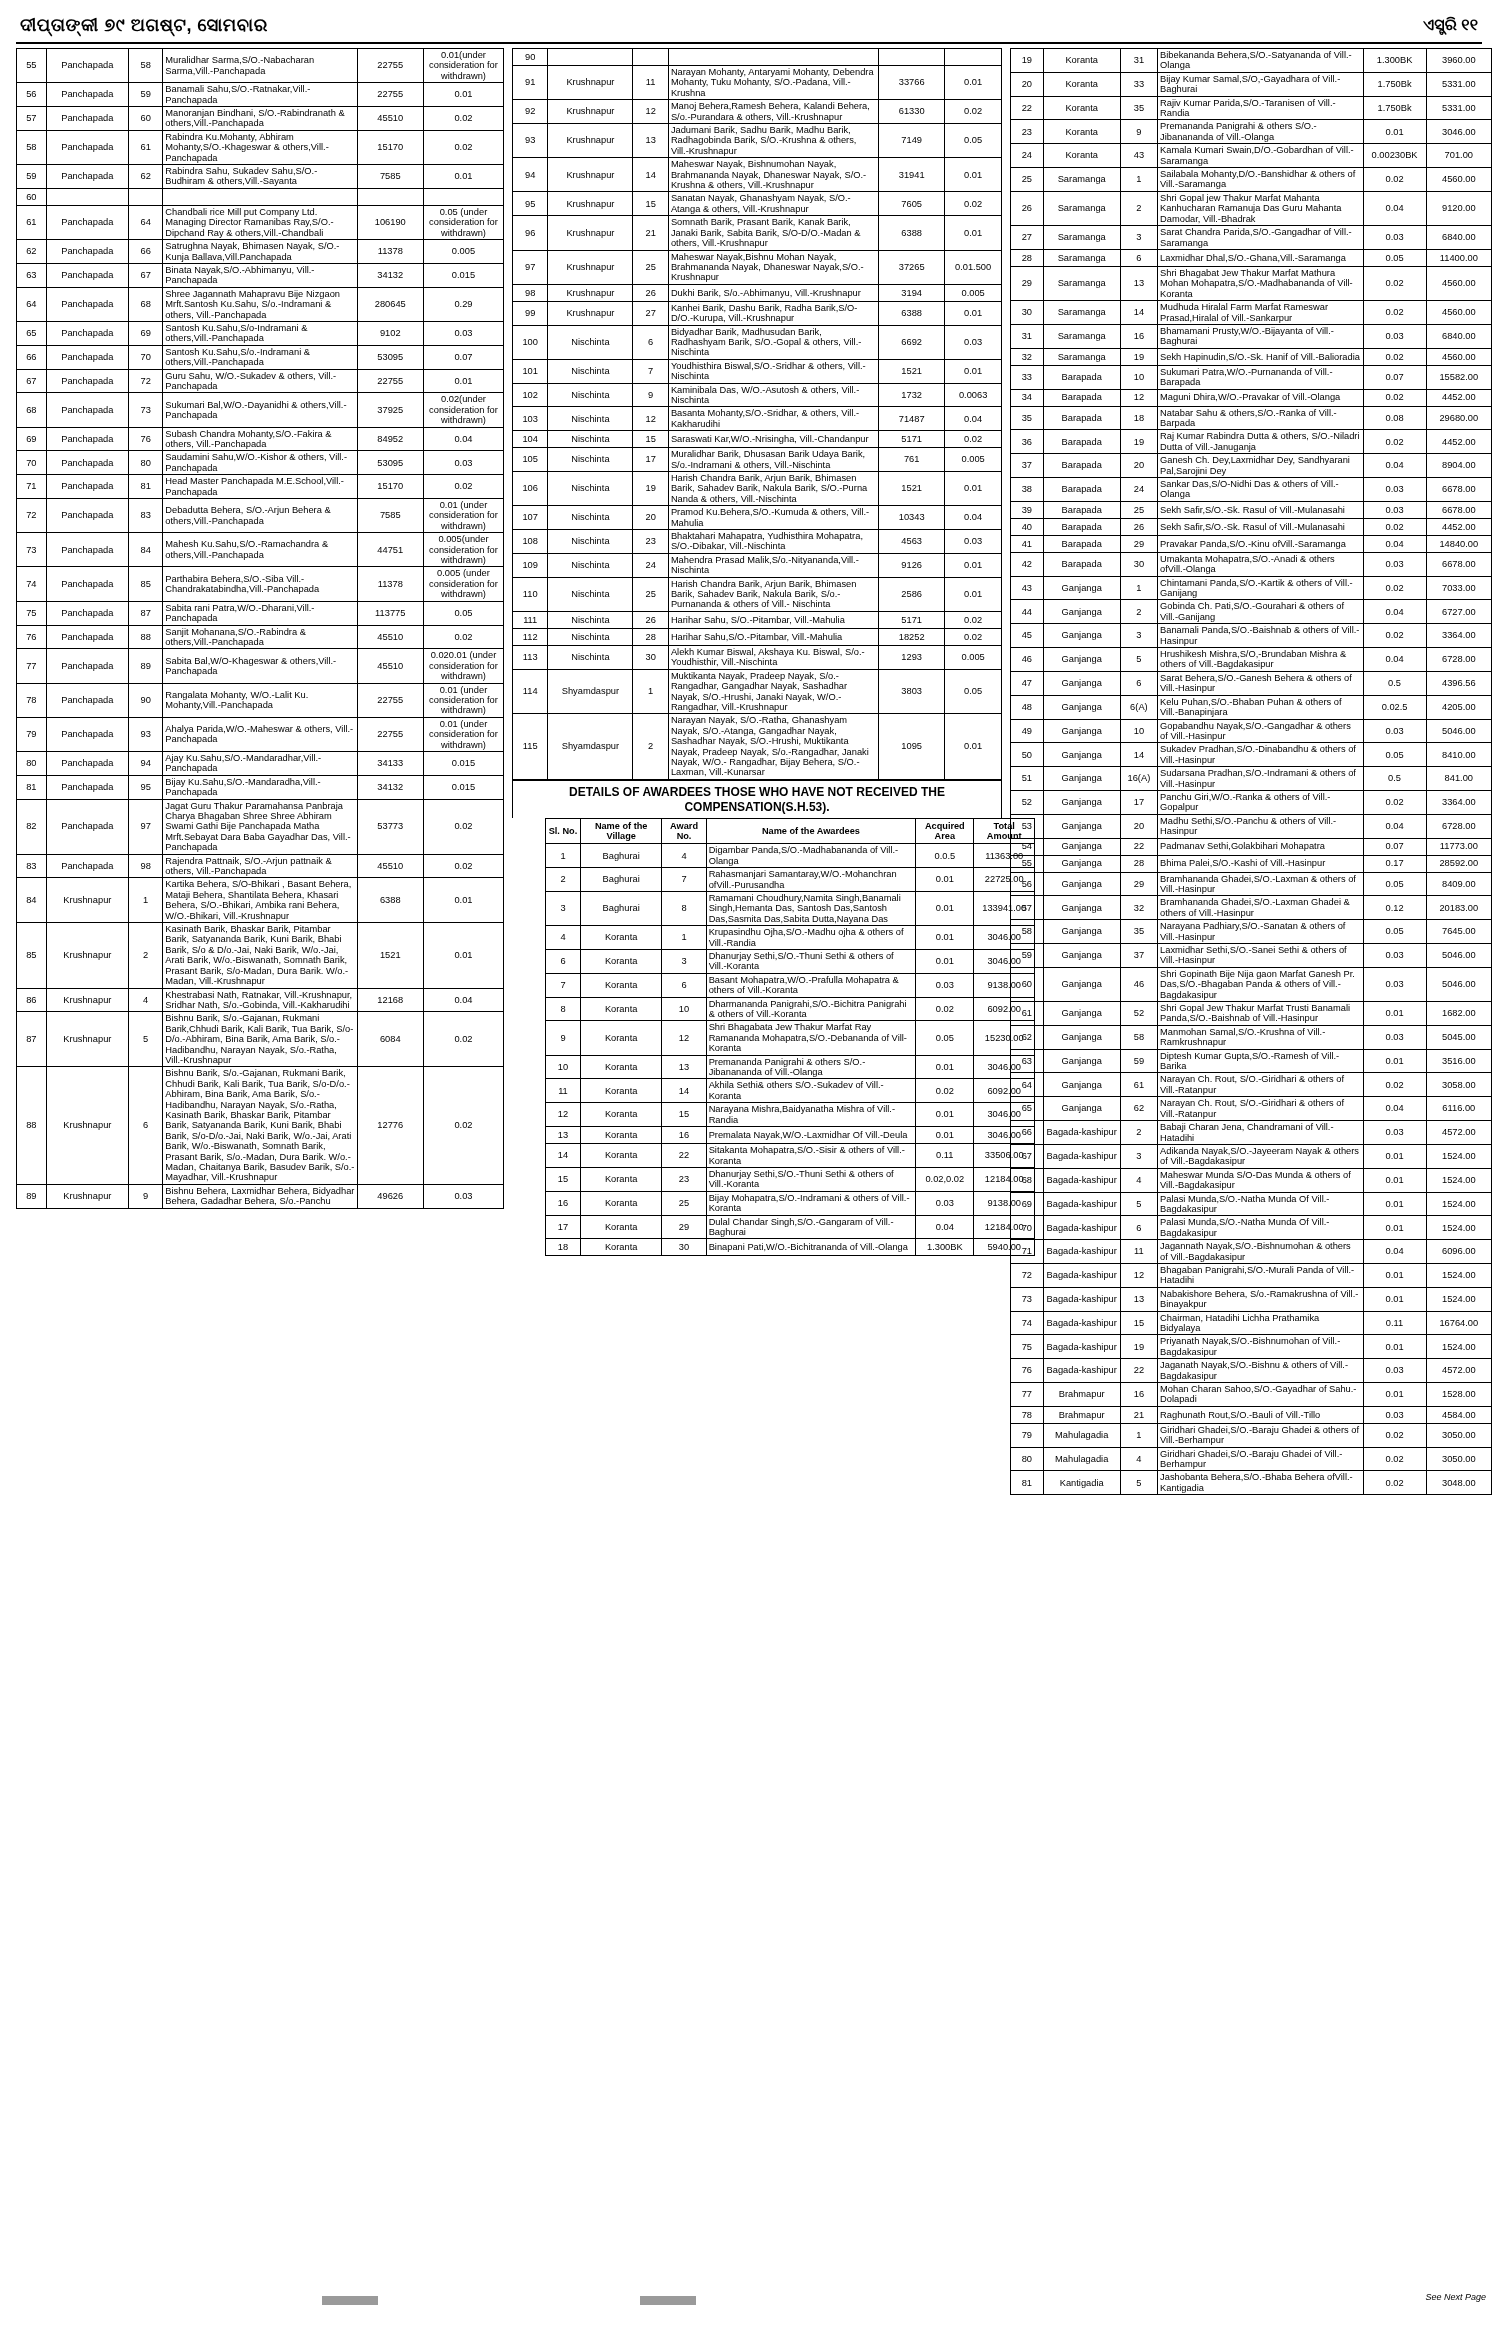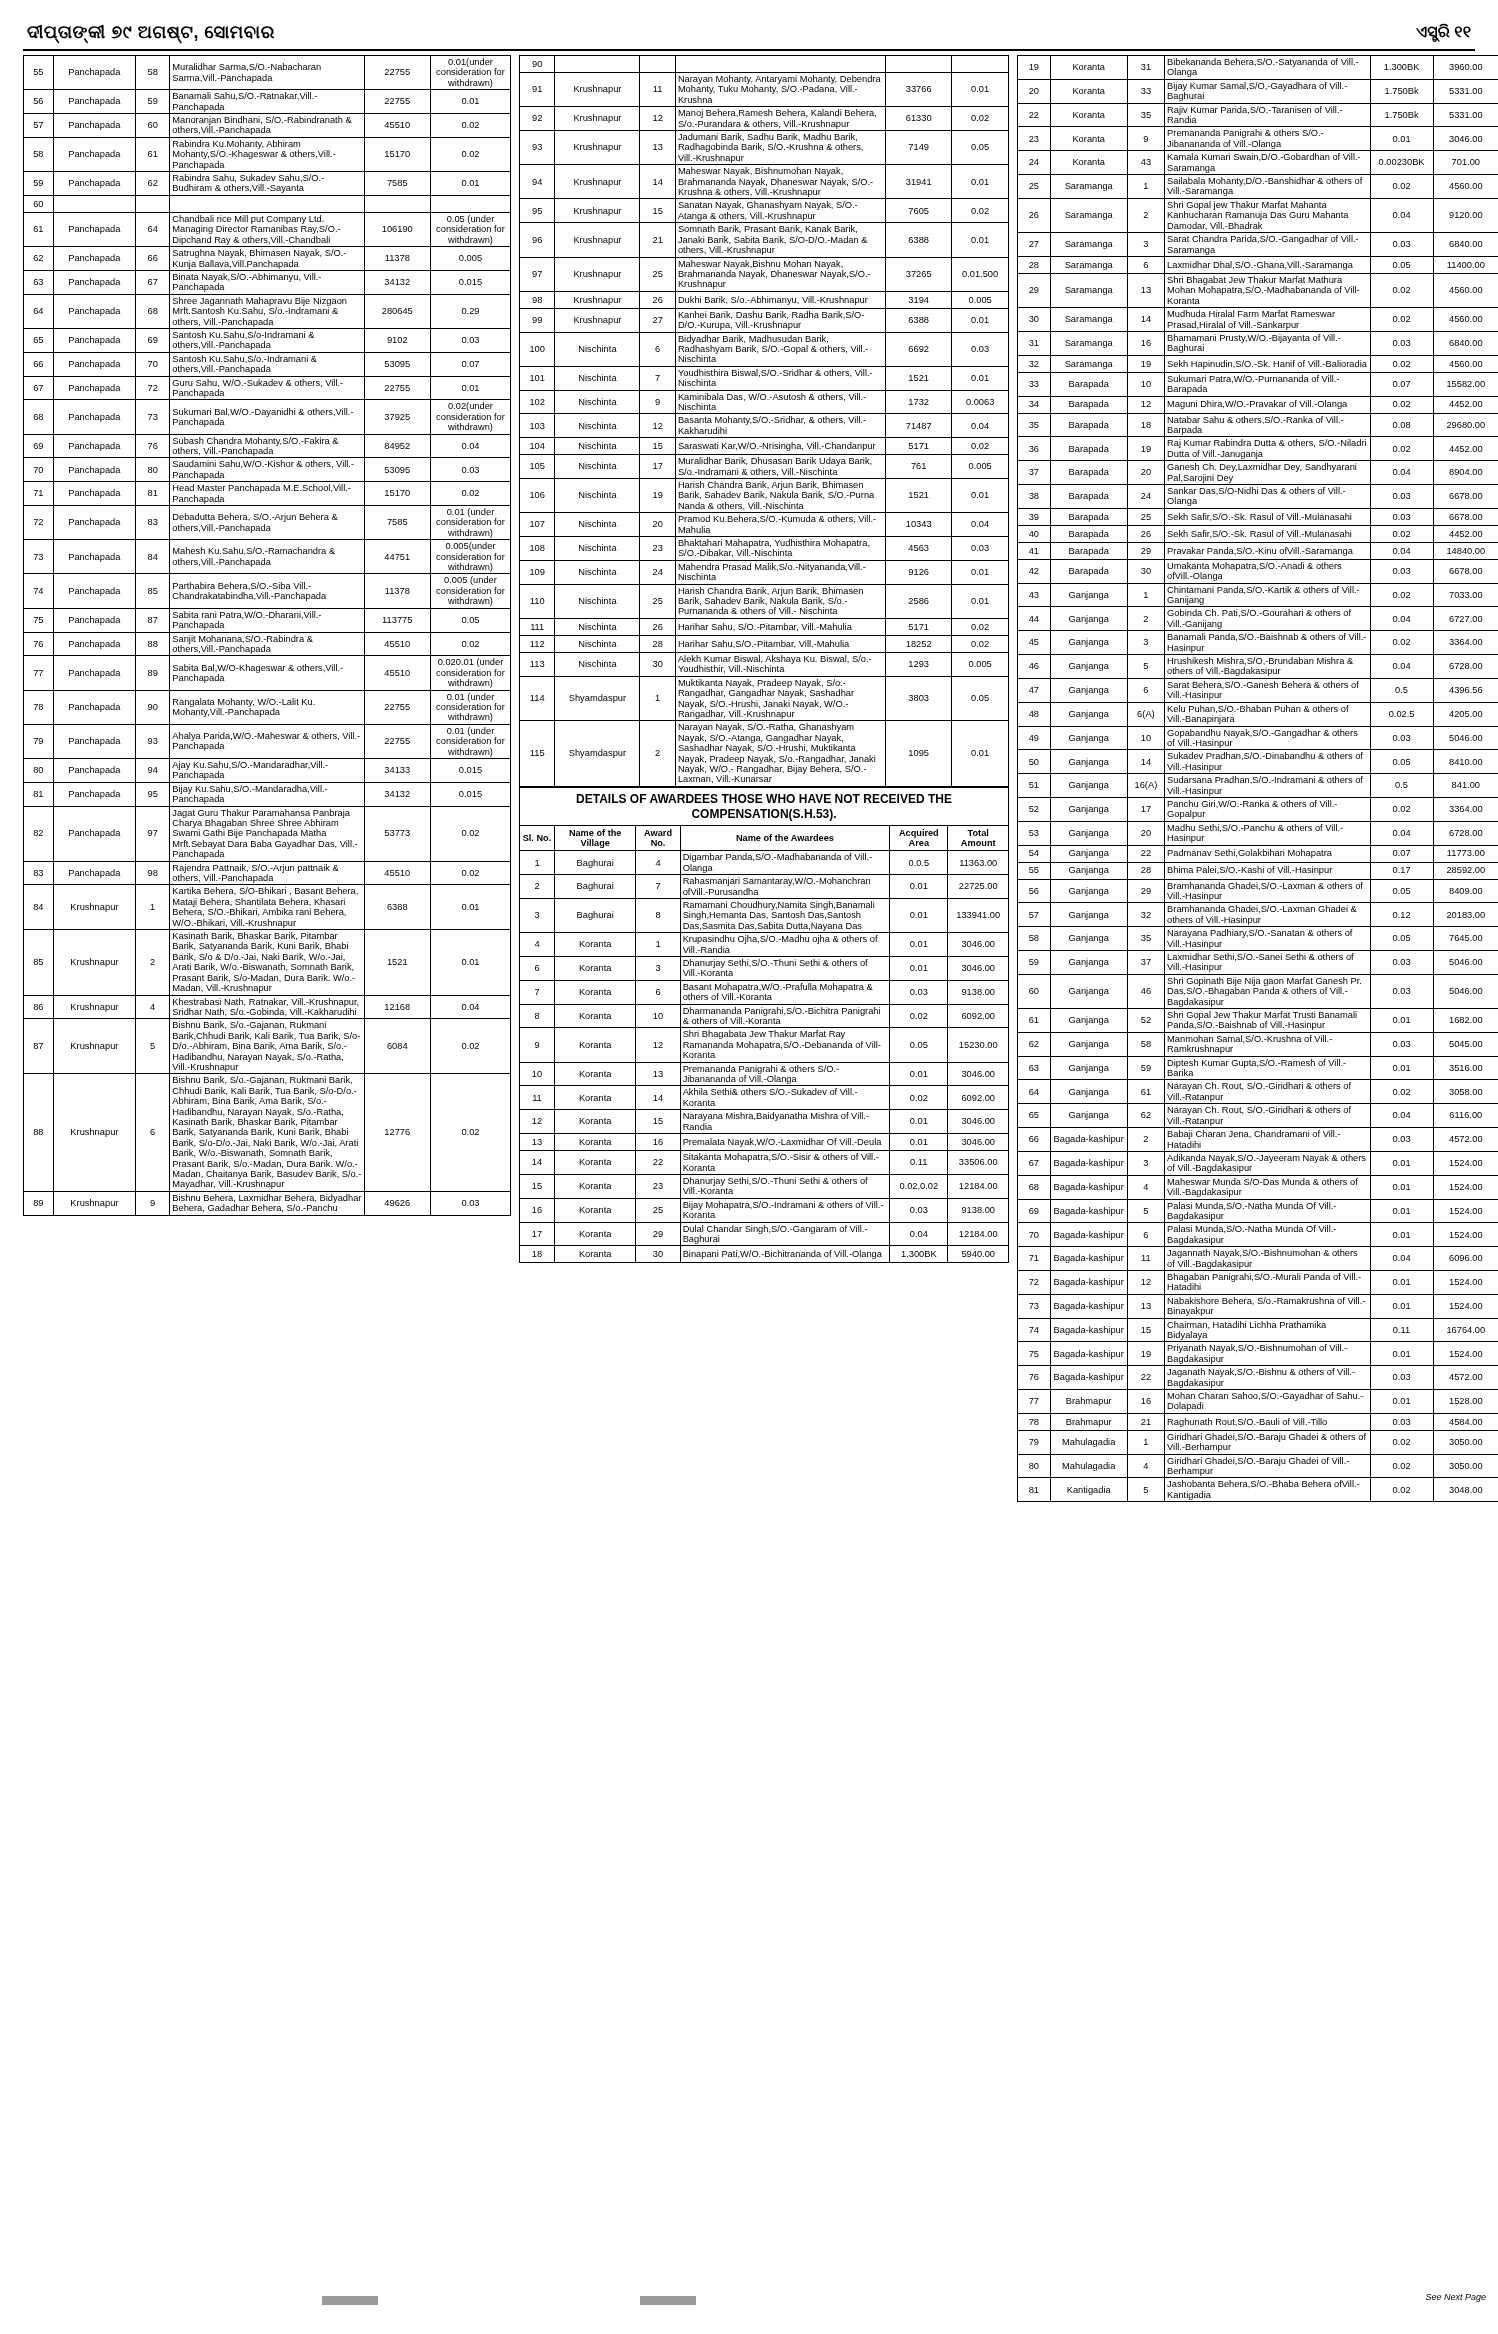--- a/index.html
+++ b/index.html
@@ -12,21 +12,21 @@
     height: 2334px;
     font-family: "Liberation Sans", sans-serif;
     color: #000;
     position: relative;
   }
   .page {
     width: 1498px;
     height: 2334px;
     position: relative;
     box-sizing: border-box;
-    padding: 15px;
+    padding: 8px;
     border-radius: 18px;
   }
   
   .masthead {
     height: 34px;
     display: flex;
     align-items: center;
     justify-content: space-between;
     padding: 0 12px;
     font-size: 17px;
@@ -78,20 +78,21 @@
     font-size: 12px;
     padding: 4px 6px 3px 6px;
     line-height: 1.25;
   }
   table.grid2 {
     border-collapse: collapse;
     width: 100%;
     table-layout: fixed;
     font-size: 9.3px;
     line-height: 1.12;
+    margin-left: 33px;
   }
   table.grid2 td, table.grid2 th {
     border: 1px solid #000;
     padding: 1px 2px;
     vertical-align: middle;
     word-wrap: break-word;
     overflow-wrap: break-word;
   }
   table.grid2 th {
     text-align: center;

